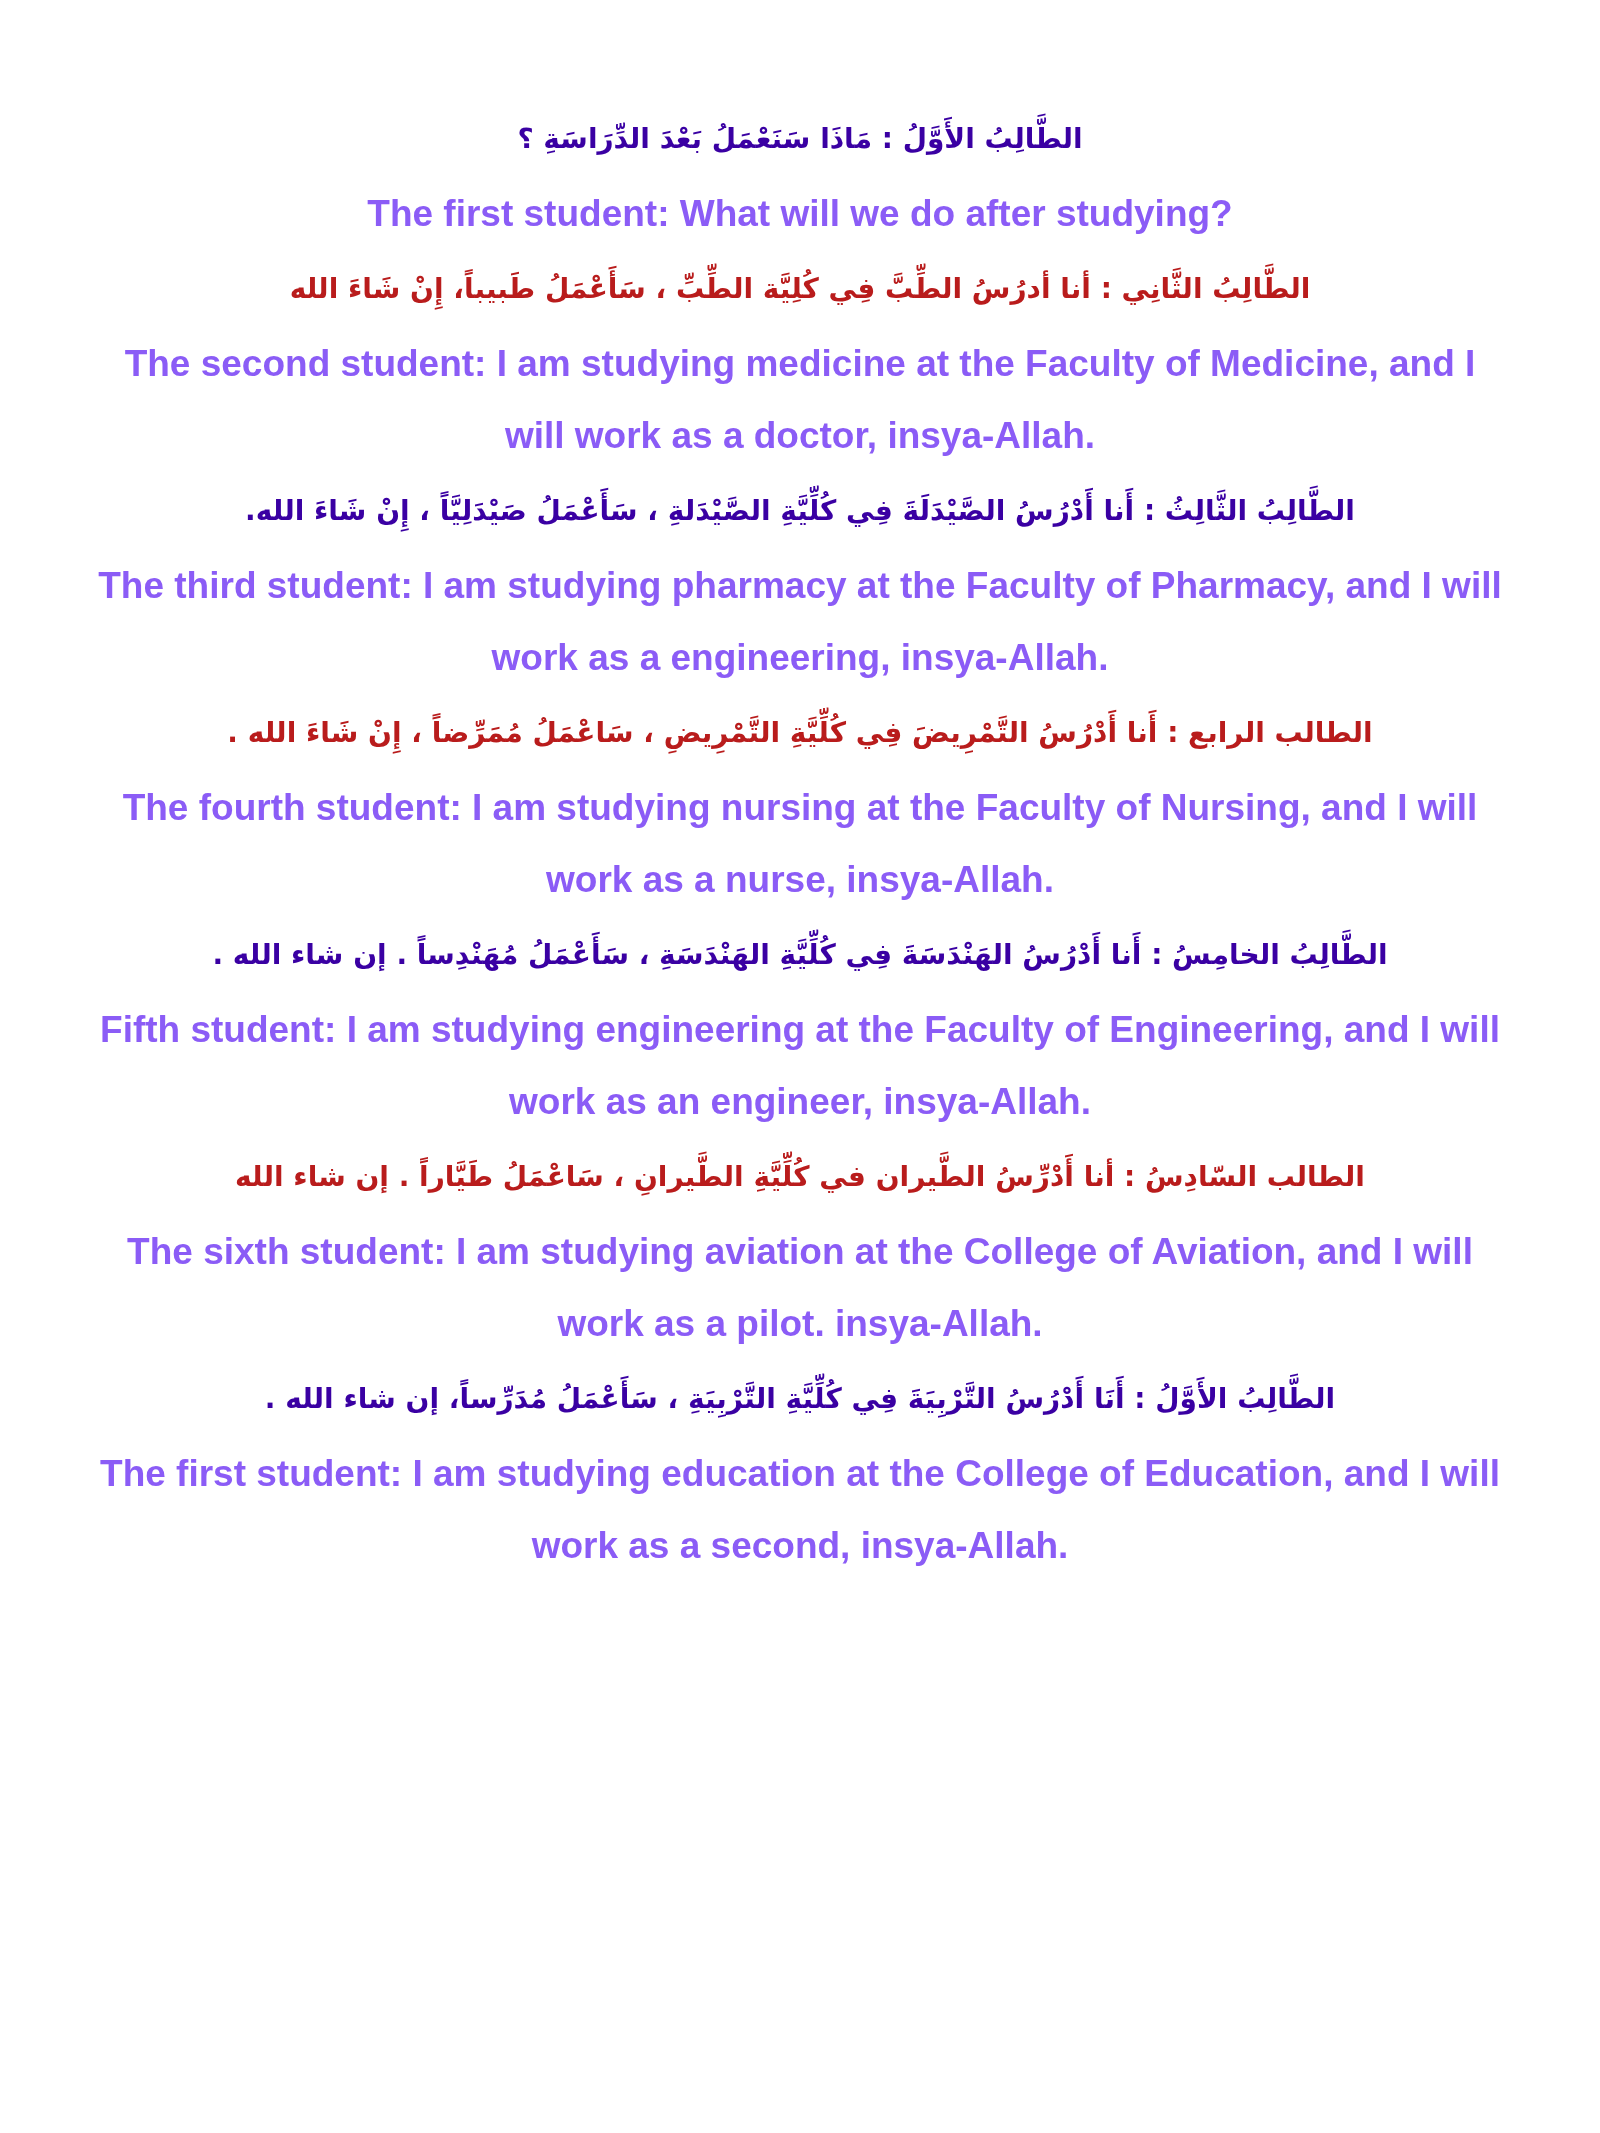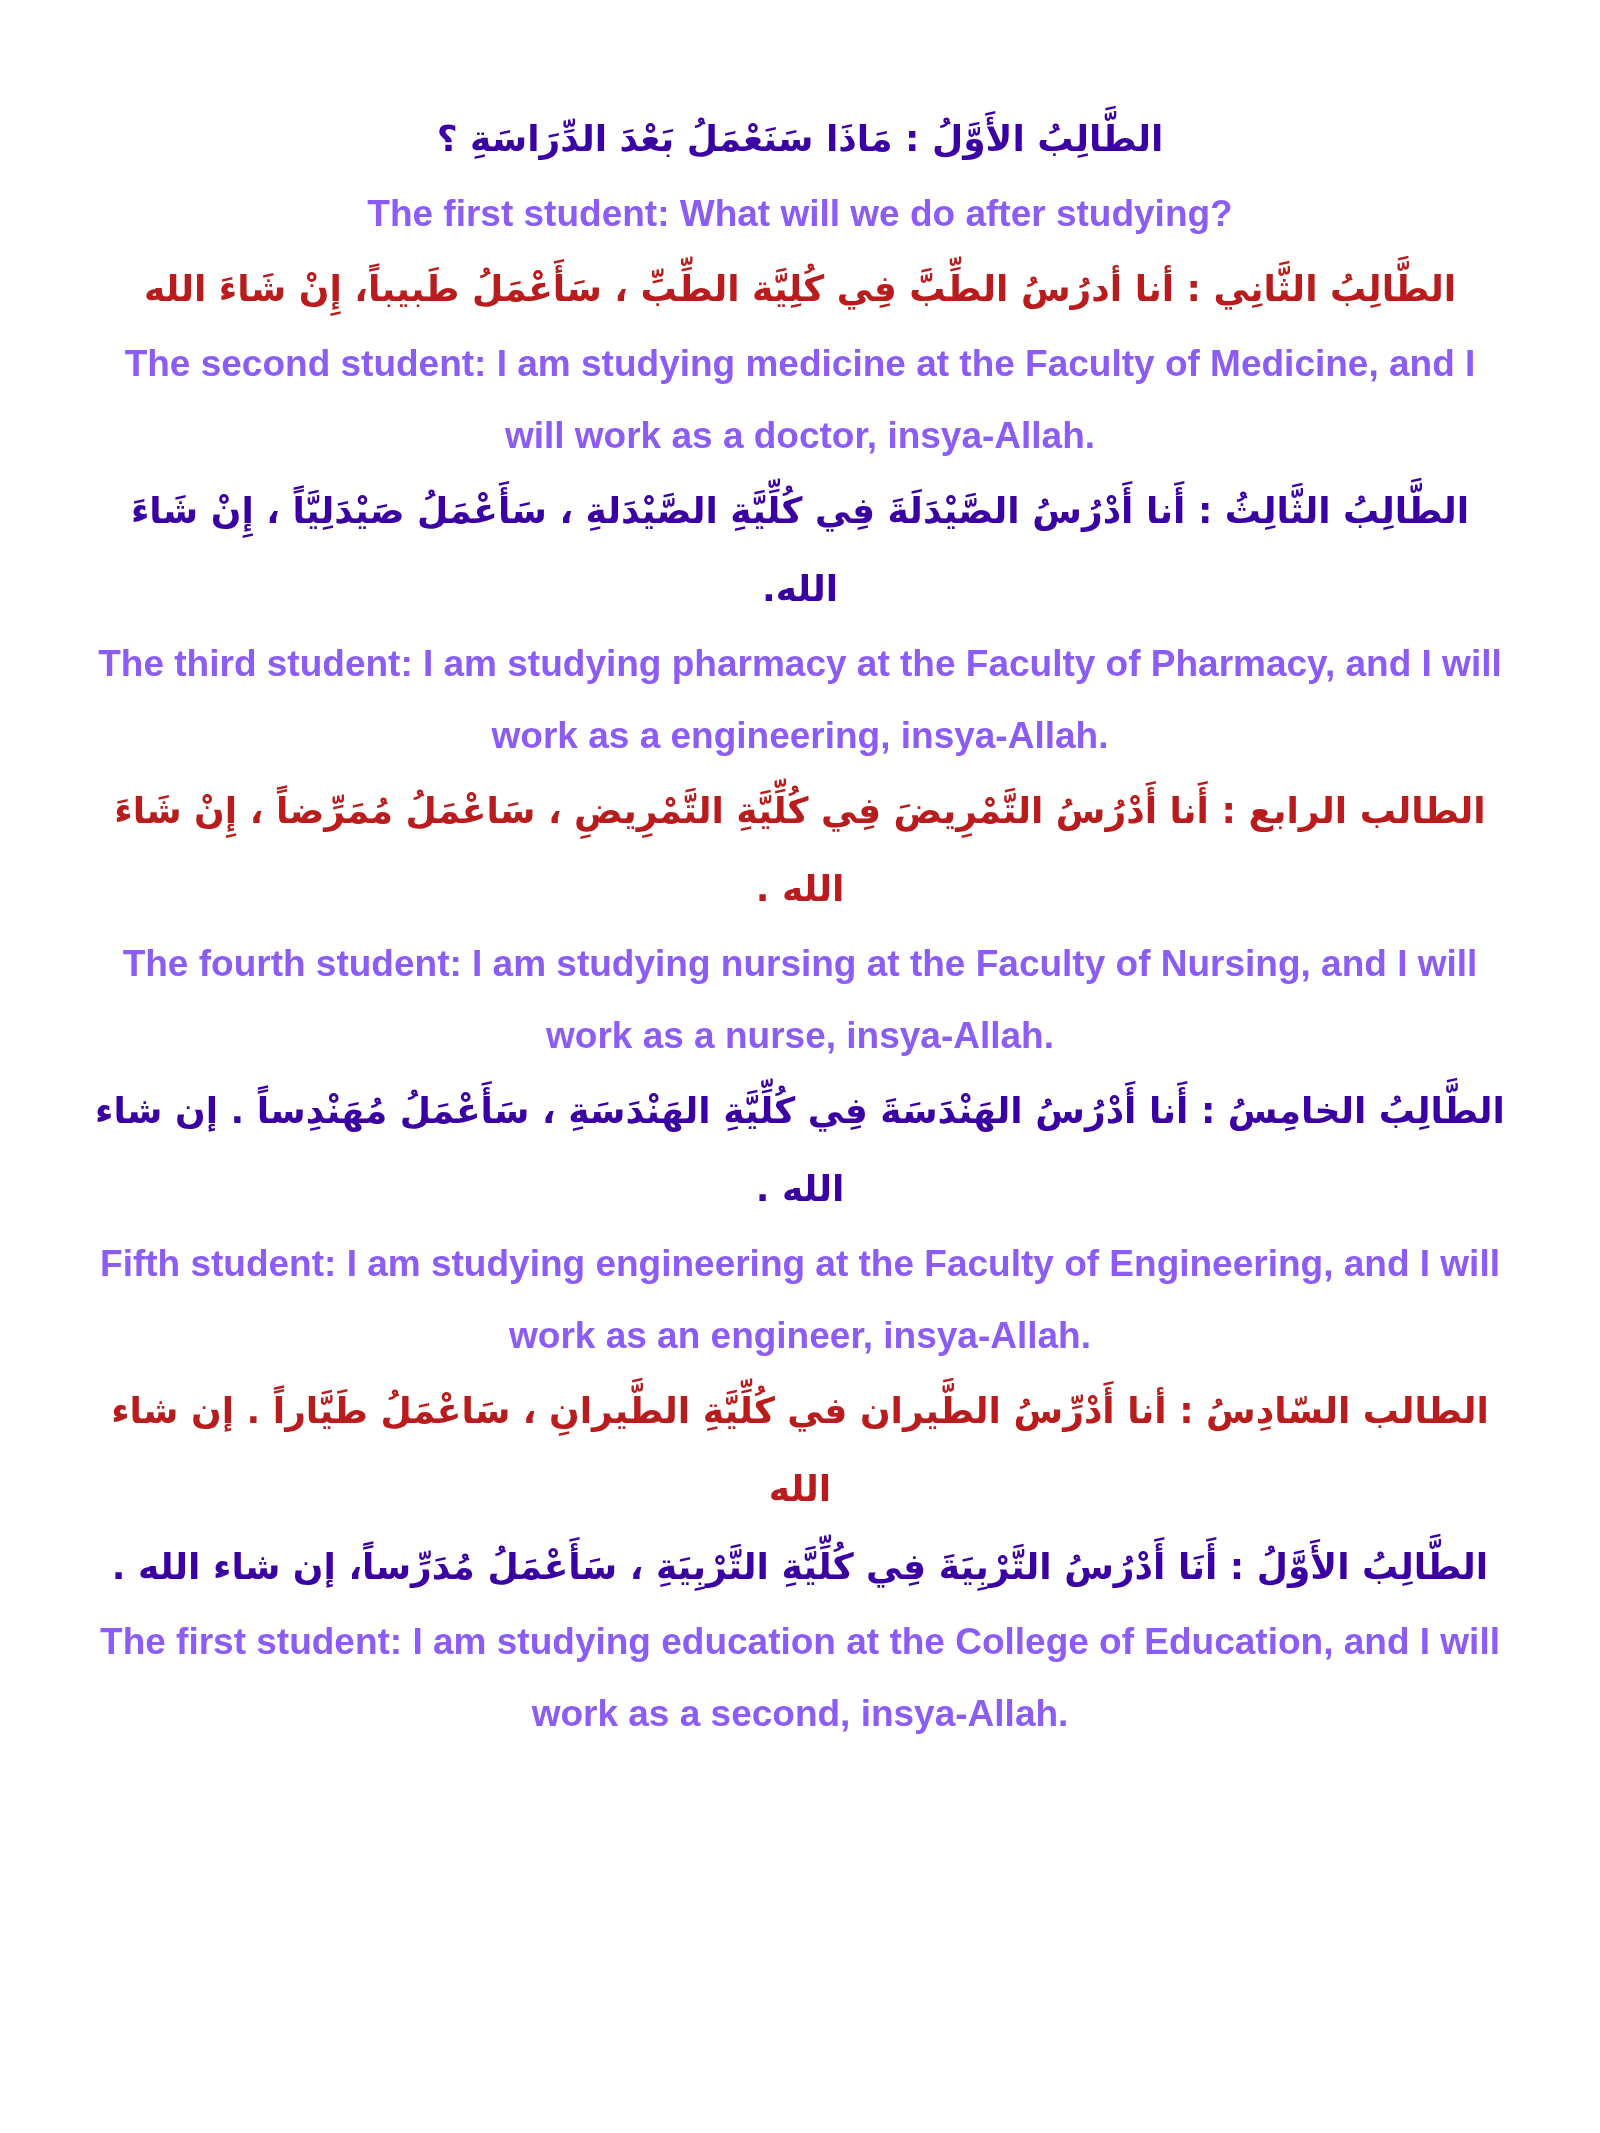--- a/index.html
+++ b/index.html
@@ -17,21 +17,21 @@
       position: absolute;
       left: 90px;
       top: 100px;
       width: 1420px;
       text-align: center;
     }
     .ar {
       direction: rtl;
       font-family: "DejaVu Sans", sans-serif;
       font-weight: bold;
-      font-size: 36px;
+      font-size: 28px;
       line-height: 78px;
       margin: 0;
     }
     .ar.purple { color: #3a00a3; }
     .ar.red { color: #b91c1c; }
     .en {
       direction: ltr;
       font-family: "Liberation Sans", sans-serif;
       font-weight: bold;
       font-size: 37px;
@@ -65,20 +65,21 @@
     <p class="en">The fourth student: I am studying nursing at the Faculty of Nursing, and I will work as a nurse, insya-Allah.</p>
   </div>
 
   <div>
     <p class="ar purple">الطَّالِبُ الخامِسُ : أَنا أَدْرُسُ الهَنْدَسَةَ فِي كُلِّيَّةِ الهَنْدَسَةِ ، سَأَعْمَلُ مُهَنْدِساً . إن شاء الله .</p>
     <p class="en">Fifth student: I am studying engineering at the Faculty of Engineering, and I will work as an engineer, insya-Allah.</p>
   </div>
 
   <div>
     <p class="ar red">الطالب السّادِسُ : أنا أَدْرِّسُ الطَّيران في كُلِّيَّةِ الطَّيرانِ ، سَاعْمَلُ طَيَّاراً . إن شاء الله</p>
+    <p class="en">The sixth student: I am studying aviation at the College of Aviation, and I will work as a pilot. insya-Allah.</p>
   </div>
 
   <div>
     <p class="ar purple">الطَّالِبُ الأَوَّلُ : أَنَا أَدْرُسُ التَّرْبِيَةَ فِي كُلِّيَّةِ التَّرْبِيَةِ ، سَأَعْمَلُ مُدَرِّساً، إن شاء الله .</p>
     <p class="en">The first student: I am studying education at the College of Education, and I will work as a second, insya-Allah.</p>
   </div>
 
 </div>
 
 </body></html>

